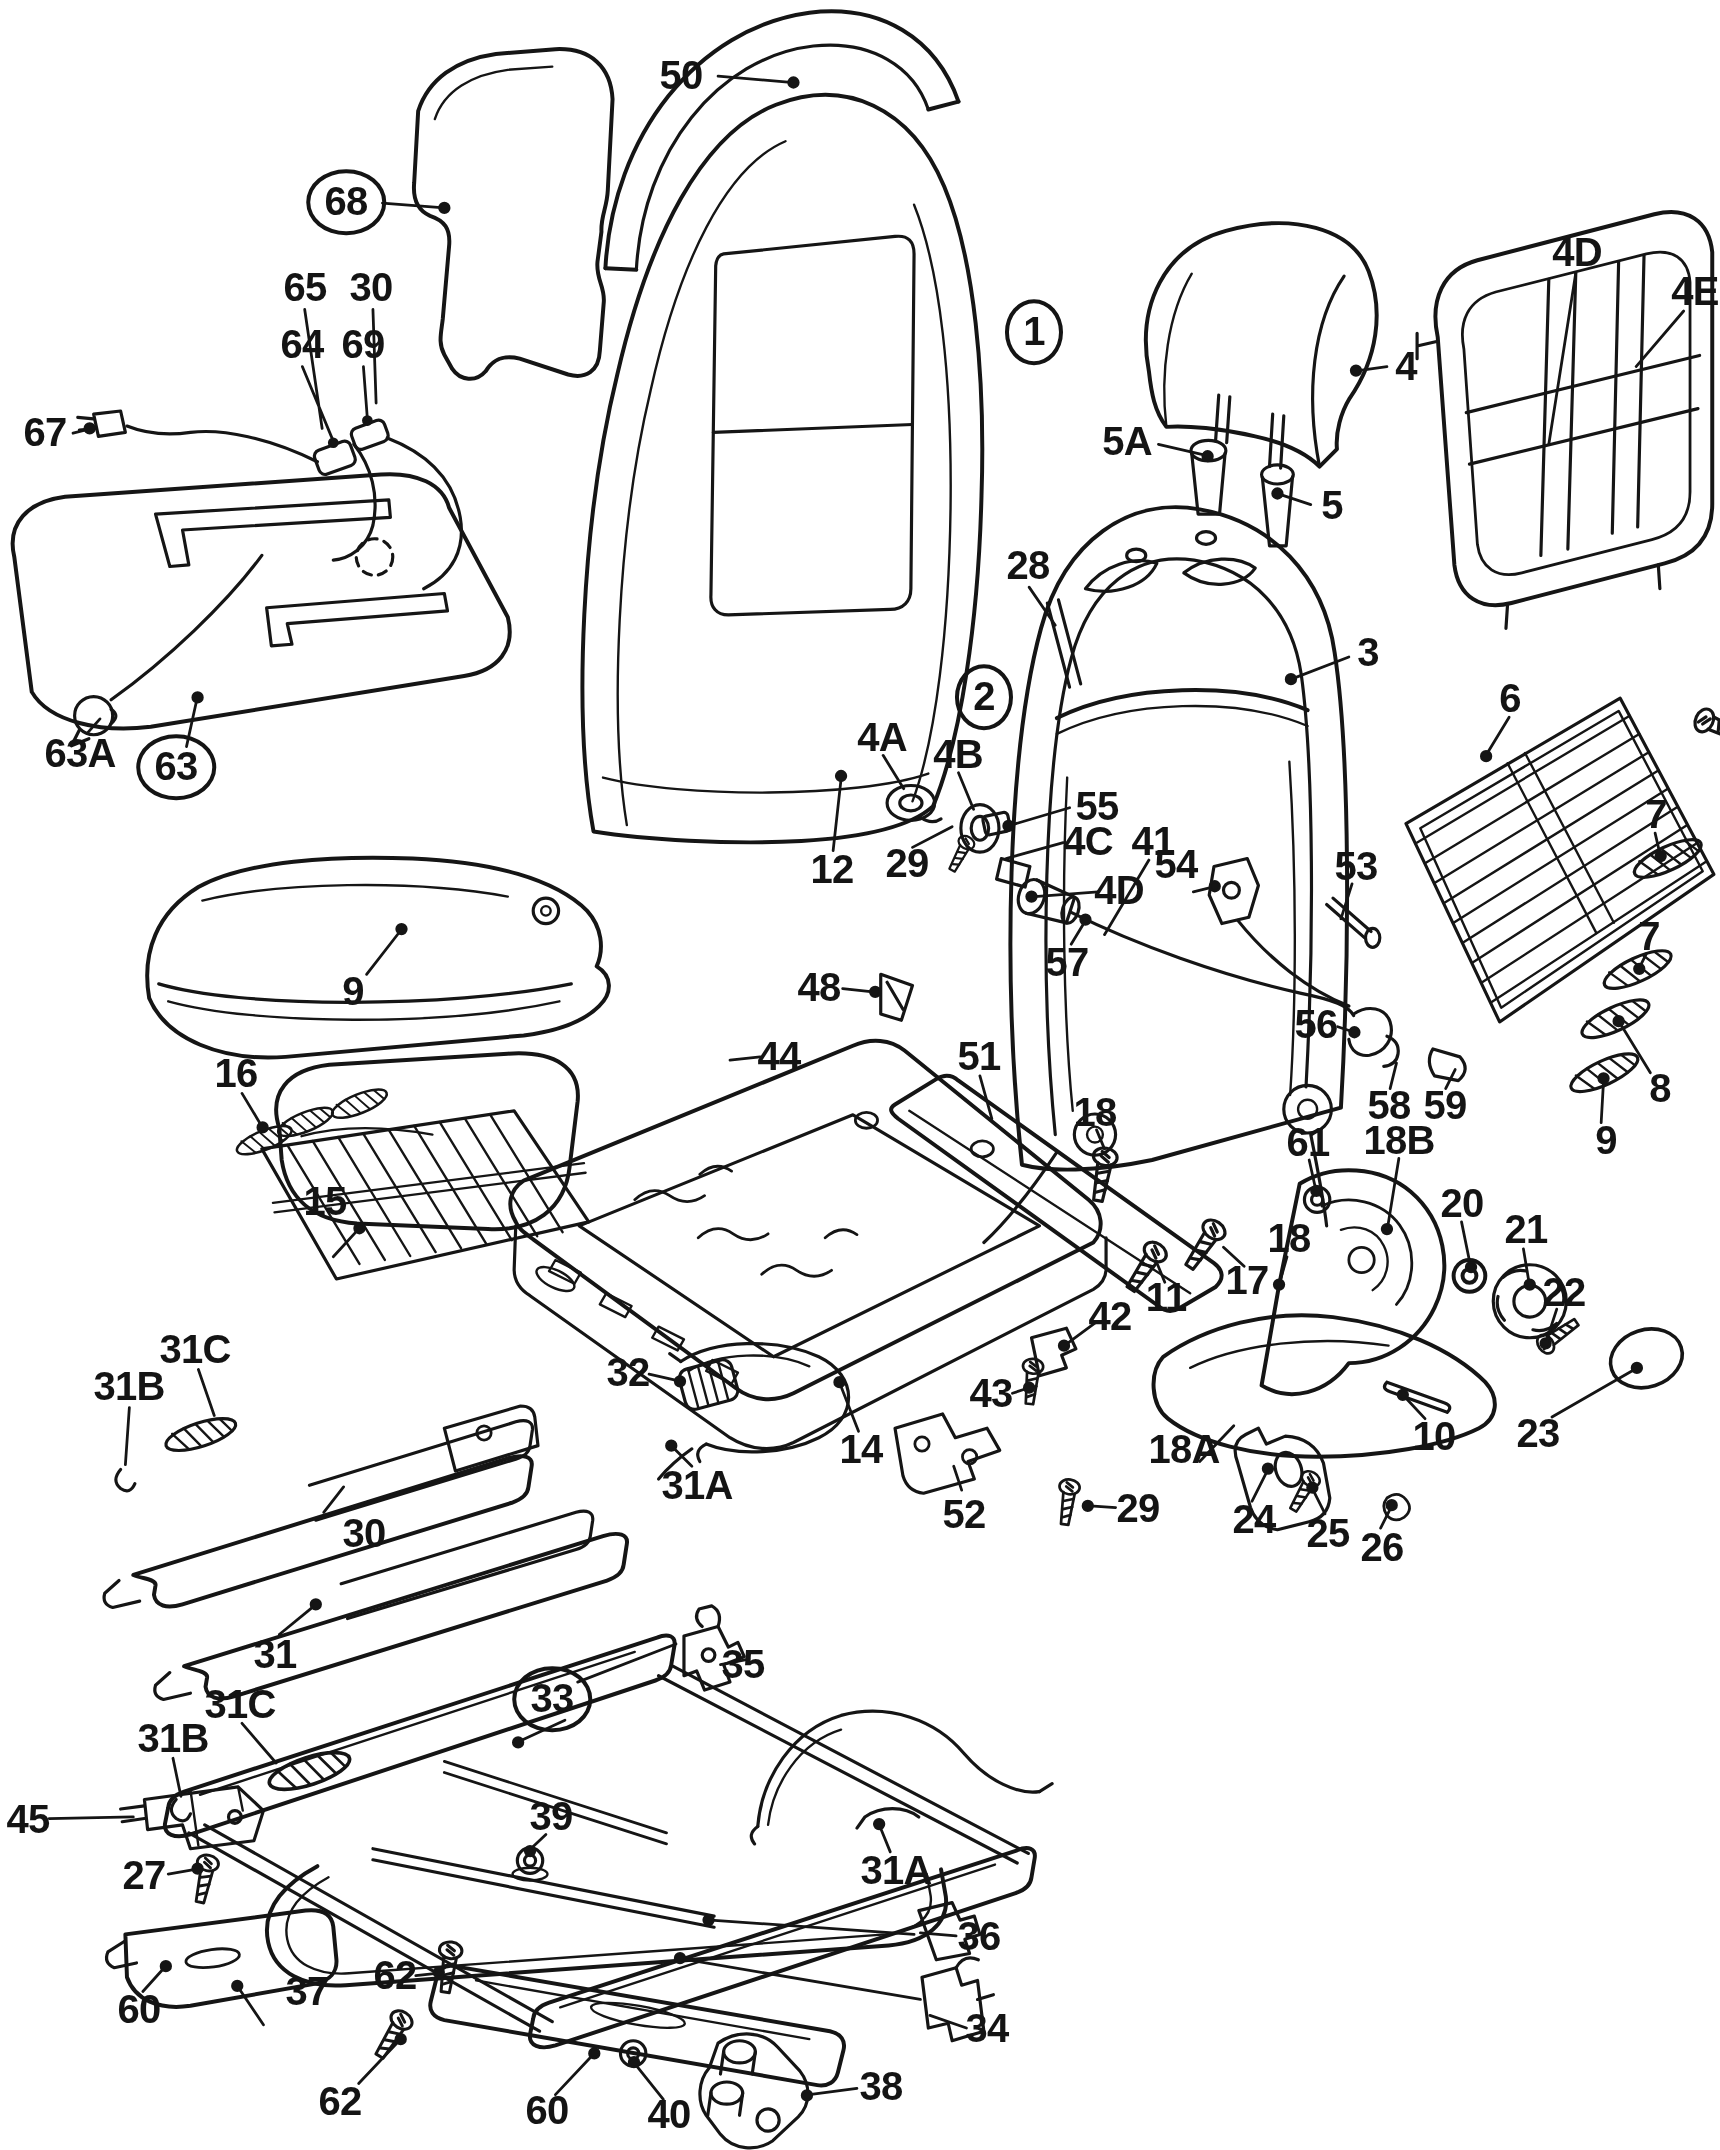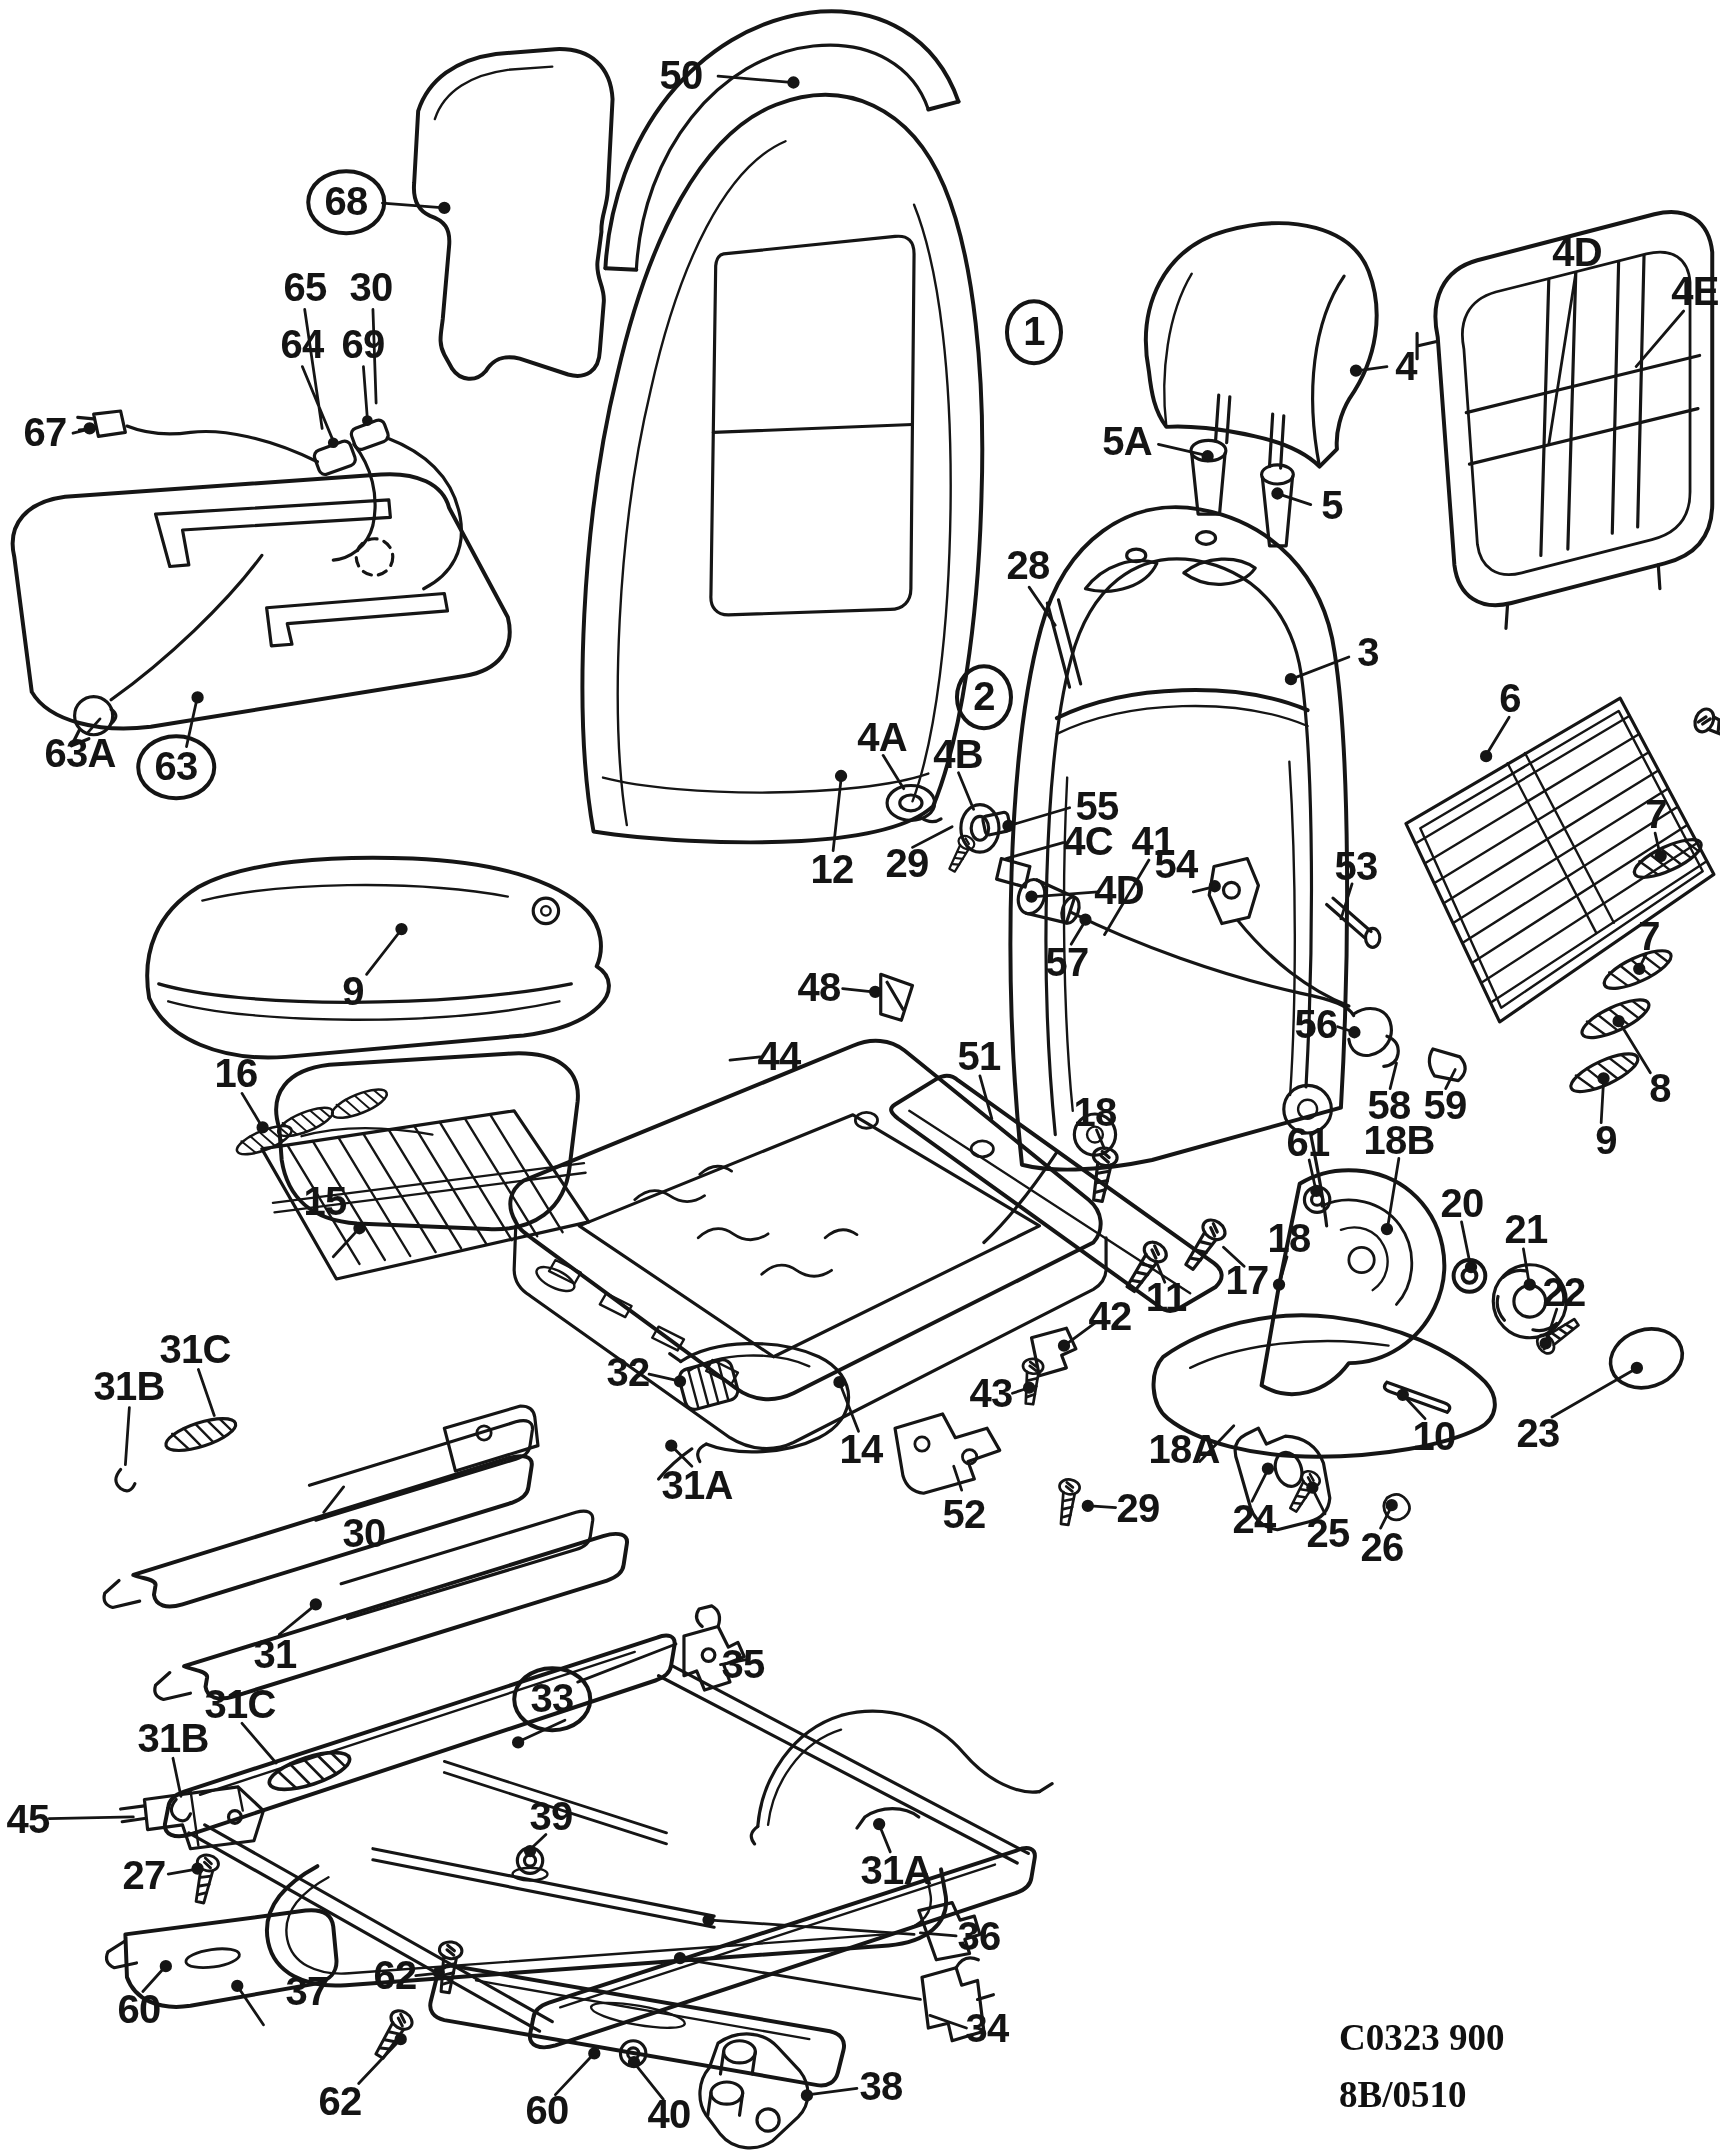--- a/index.html
+++ b/index.html
@@ -547,19 +547,15 @@
       <div class="callout" style="left: 987px; top: 2028px;">34</div>
       <div class="callout" style="left: 881px; top: 2086px;">38</div>
       <div class="callout" style="left: 669px; top: 2114px;">40</div>
       <div class="callout" style="left: 547px; top: 2110px;">60</div>
       <div class="callout" style="left: 340px; top: 2101px;">62</div>
       <div class="callout" style="left: 395px; top: 1975px;">62</div>
       <div class="callout" style="left: 139px; top: 2009px;">60</div>
       <div class="callout" style="left: 271px; top: 1991px; margin-left: 36px;">37</div>
     </div>
 
-<div class="code-block" style="left:1339px; top:2009px;">
-  <div>C0323 900</div>
-  <div>8B/0510</div>
+
 </div>
 
-</div>
-
 
 </body></html>

